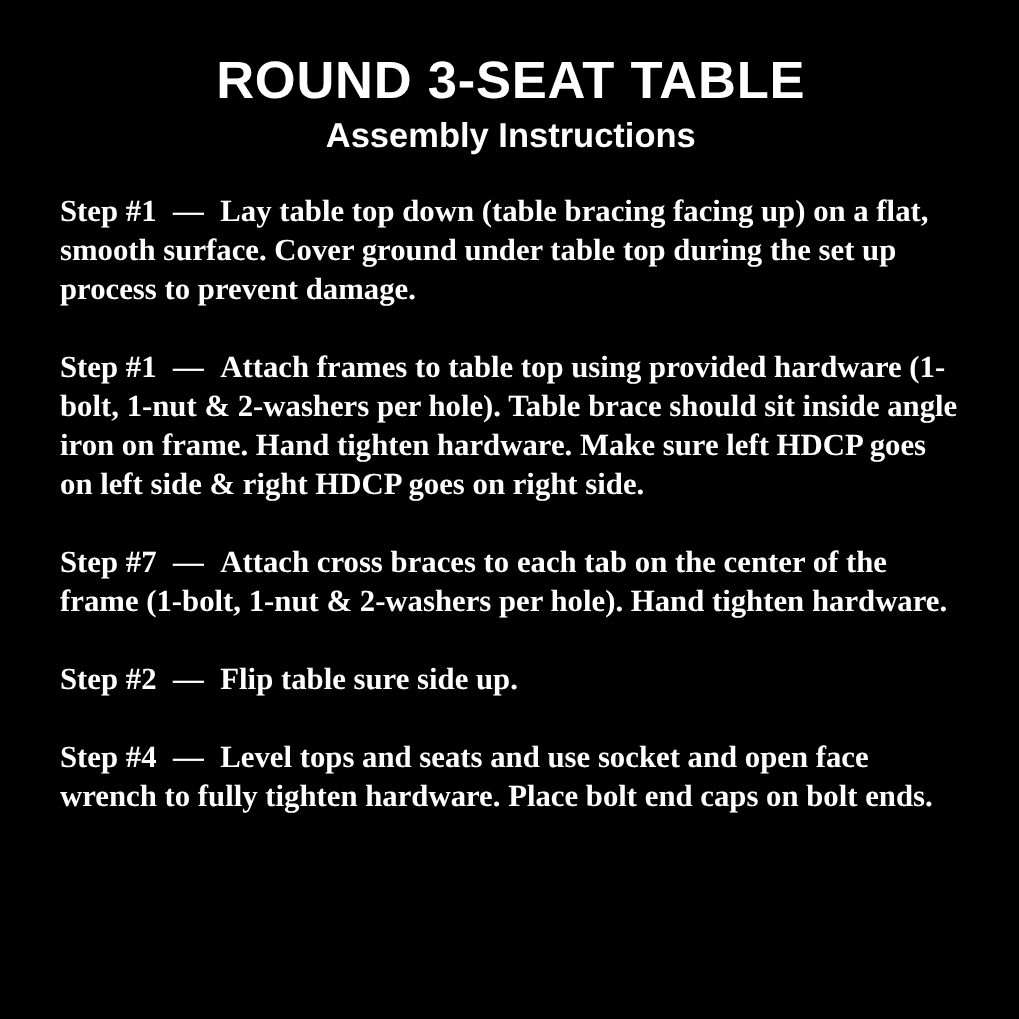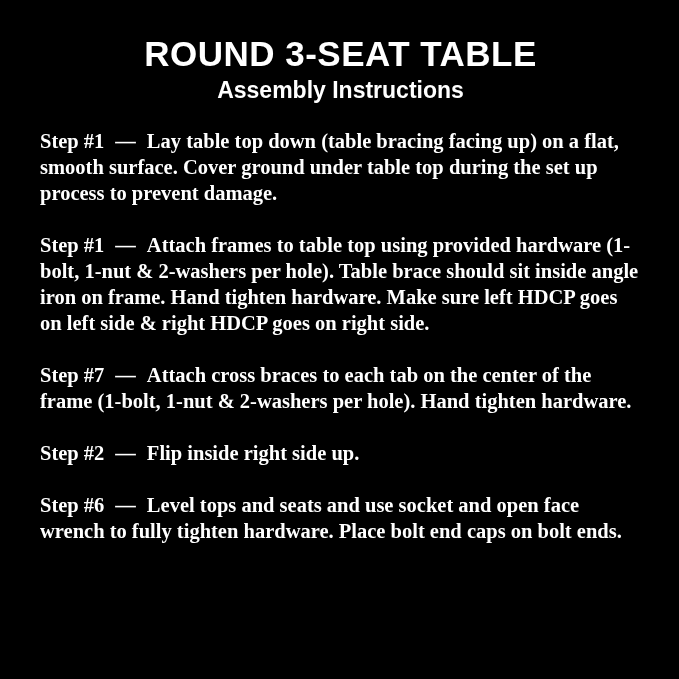--- a/index.html
+++ b/index.html
@@ -61,17 +61,17 @@
   </div>
 
   <div class="steps">
     <p class="step"><span>Step #1</span><span class="step-dash">—</span><span>Lay table top down (table bracing facing up) on a flat, smooth surface. Cover ground under table top during the set up process to prevent damage.</span></p>
 
     <p class="step"><span>Step #1</span><span class="step-dash">—</span><span>Attach frames to table top using provided hardware (1-bolt, 1-nut &amp; 2-washers per hole). Table brace should sit inside angle iron on frame. Hand tighten hardware. Make sure left HDCP goes on left side &amp; right HDCP goes on right side.</span></p>
 
 
     <p class="step"><span>Step #7</span><span class="step-dash">—</span><span>Attach cross braces to each tab on the center of the frame (1-bolt, 1-nut &amp; 2-washers per hole). Hand tighten hardware.</span></p>
 
-    <p class="step"><span>Step #2</span><span class="step-dash">—</span><span>Flip inside right side up.</span></p>
+    <p class="step"><span>Step #2</span><span class="step-dash">—</span><span>Flip table sure side up.</span></p>
 
-    <p class="step"><span>Step #6</span><span class="step-dash">—</span><span>Level tops and seats and use socket and open face wrench to fully tighten hardware. Place bolt end caps on bolt ends.</span></p>
+    <p class="step"><span>Step #4</span><span class="step-dash">—</span><span>Level tops and seats and use socket and open face wrench to fully tighten hardware. Place bolt end caps on bolt ends.</span></p>
   </div>
 </div>
 
 </body></html>

